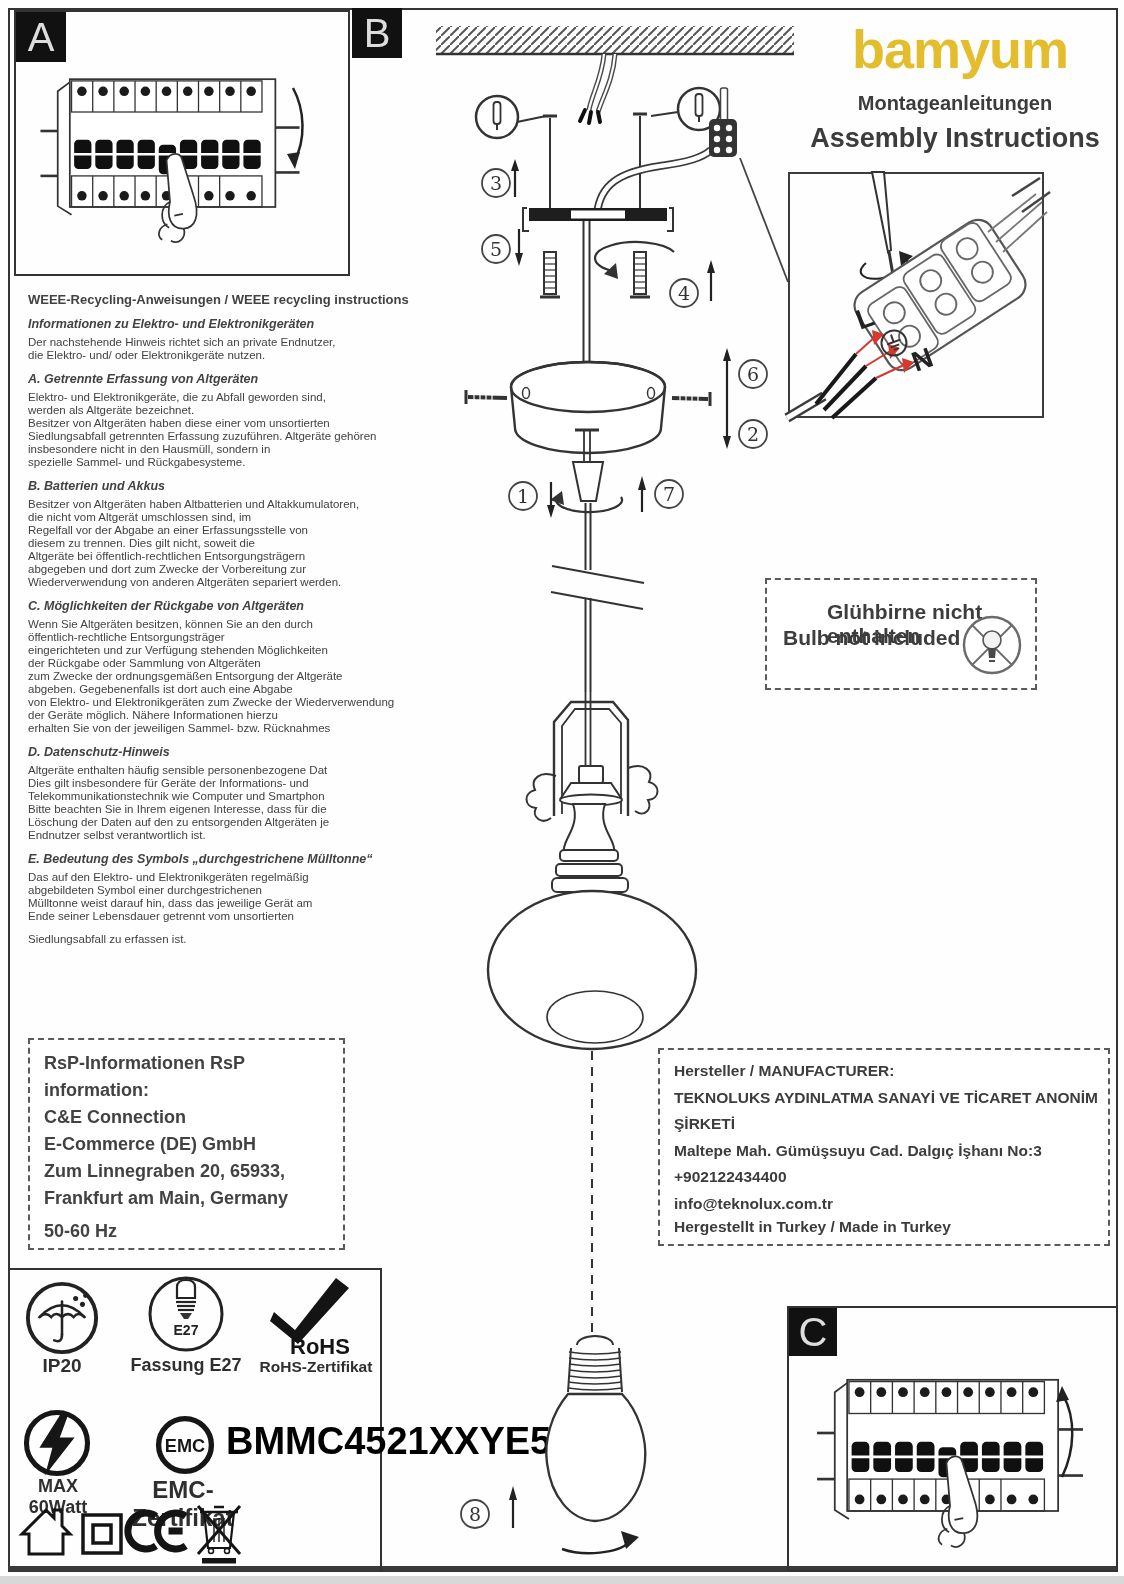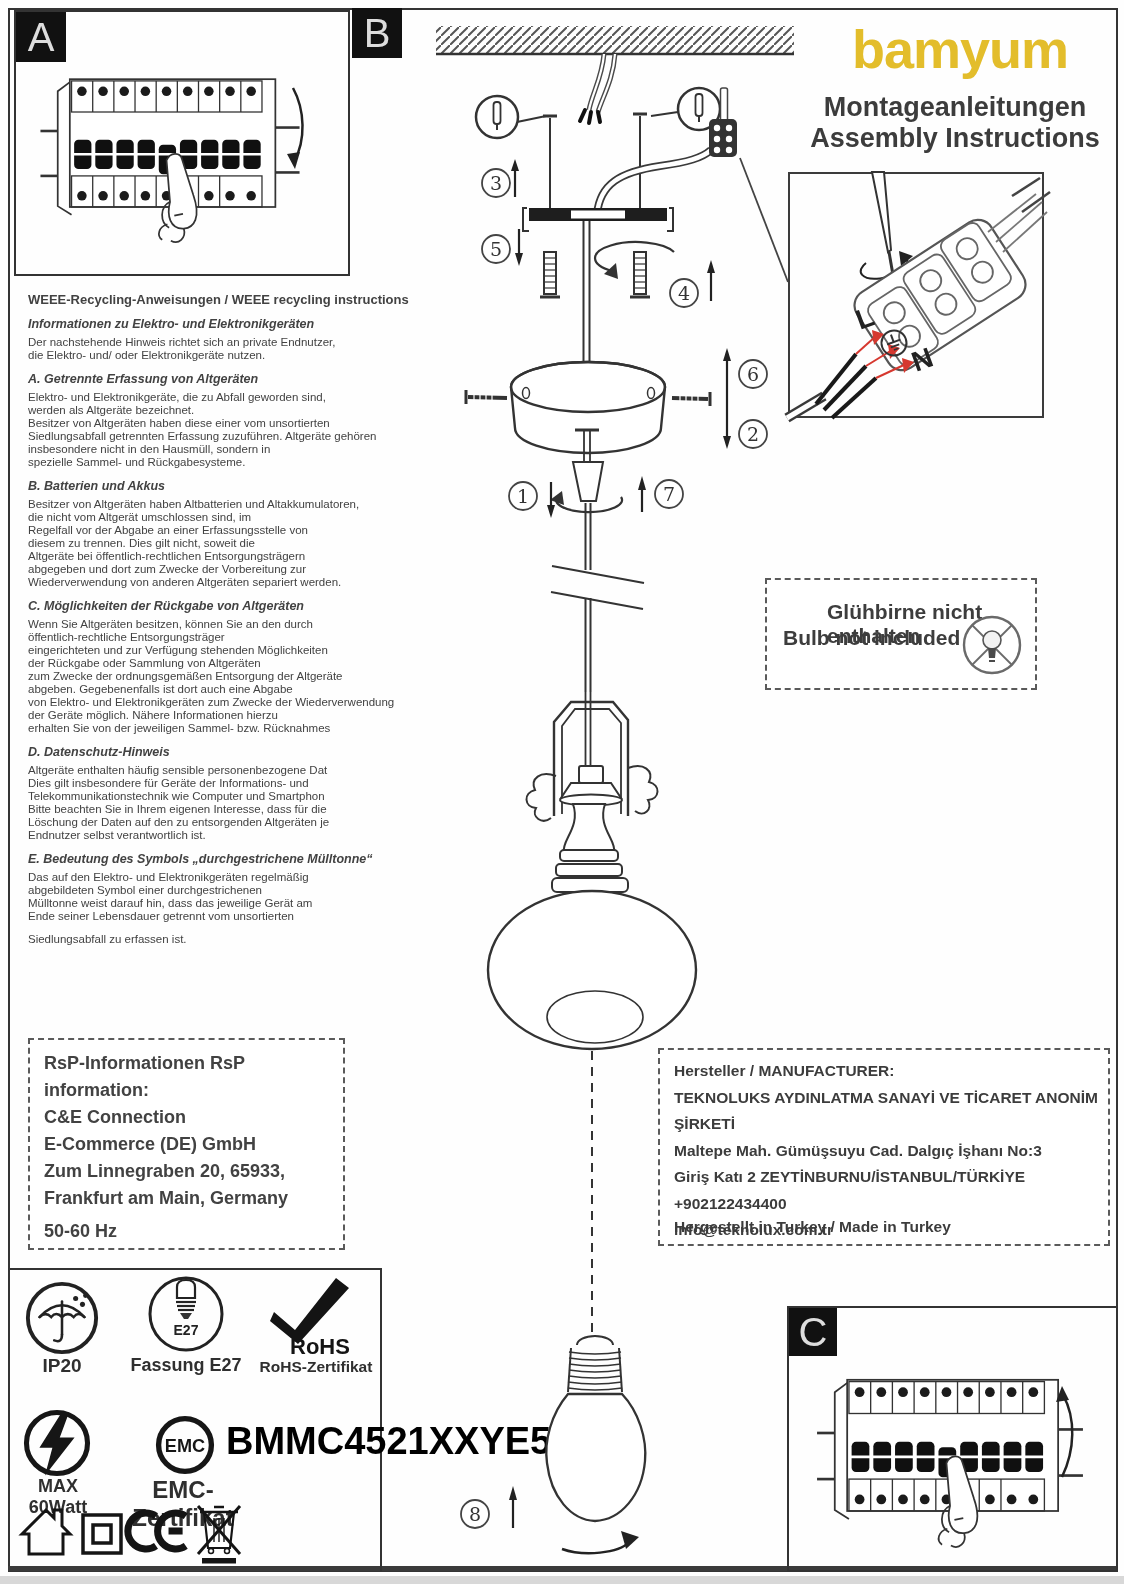--- a/index.html
+++ b/index.html
@@ -9,21 +9,21 @@
   #page-border{left:8px;top:8px;width:1106px;height:1560px;border:2px solid #343434;}
   #page-bottom-bar{left:8px;top:1566px;width:1108px;height:5px;background:#3a3a3a;}
   #outer-gray{left:0;top:1576px;width:1124px;height:8px;background:#d8d8d8;}
 
   .panel-box{border:2px solid #333;background:transparent;}
   .corner-label{width:50px;height:50px;background:#111;color:#ddd;font-size:40px;font-weight:400;
                 display:flex;align-items:center;justify-content:center;line-height:1;}
 
   #brand{left:800px;top:18px;width:320px;text-align:center;font-size:54px;font-weight:bold;
          letter-spacing:-1px;}
-  #title-de{left:790px;top:92px;width:330px;text-align:center;font-size:27px;font-weight:bold;color:#3c3c3c;}
+  #title-de{left:790px;top:92px;width:330px;text-align:center;font-size:20px;font-weight:bold;color:#3c3c3c;}
   #title-en{left:790px;top:123px;width:330px;text-align:center;font-size:27px;font-weight:bold;color:#3c3c3c;}
 
   #weee{left:28px;top:280px;width:600px;color:#424242;}
   .w-h0{font-size:13px;font-weight:bold;margin:12px 0 10px;}
   .w-h{font-size:12.5px;font-weight:bold;margin:10px 0 5px;font-style:italic;}
   .w-p{font-size:11.5px;line-height:13px;margin:0;white-space:pre-line;}
 
   .dash-box{border:2px dashed #5a5a5a;background:#fff;}
   #bulb-box{left:765px;top:578px;width:268px;height:108px;}
   #bulb-box .t{position:absolute;left:16px;font-size:21px;font-weight:bold;color:#3d3d3d;}
@@ -131,21 +131,20 @@
       <div>Frankfurt am Main, Germany</div>
       <div style="margin-top:6px">50-60 Hz</div>
     </div>
   </div>
 
   <div class="abs dash-box" id="mfg-box">
     <div class="inner">
       <div>Hersteller / MANUFACTURER:</div>
       <div>TEKNOLUKS AYDINLATMA SANAYİ VE TİCARET ANONİM ŞİRKETİ</div>
       <div>Maltepe Mah. Gümüşsuyu Cad. Dalgıç İşhanı No:3</div>
-      <div>Giriş Katı 2 ZEYTİNBURNU/İSTANBUL/TÜRKİYE</div>
       <div>+902122434400</div>
       <div>info@teknolux.com.tr</div>
     </div>
     <div class="footer">Hergestellt in Turkey / Made in Turkey</div>
   </div>
 
   <div class="abs" id="icon-area-border"></div>
 
   <svg class="abs" style="left:23px;top:1279px;" width="78" height="78" viewBox="0 0 80 80">
     <circle cx="40" cy="40" r="35" fill="none" stroke="#222" stroke-width="4"></circle>

